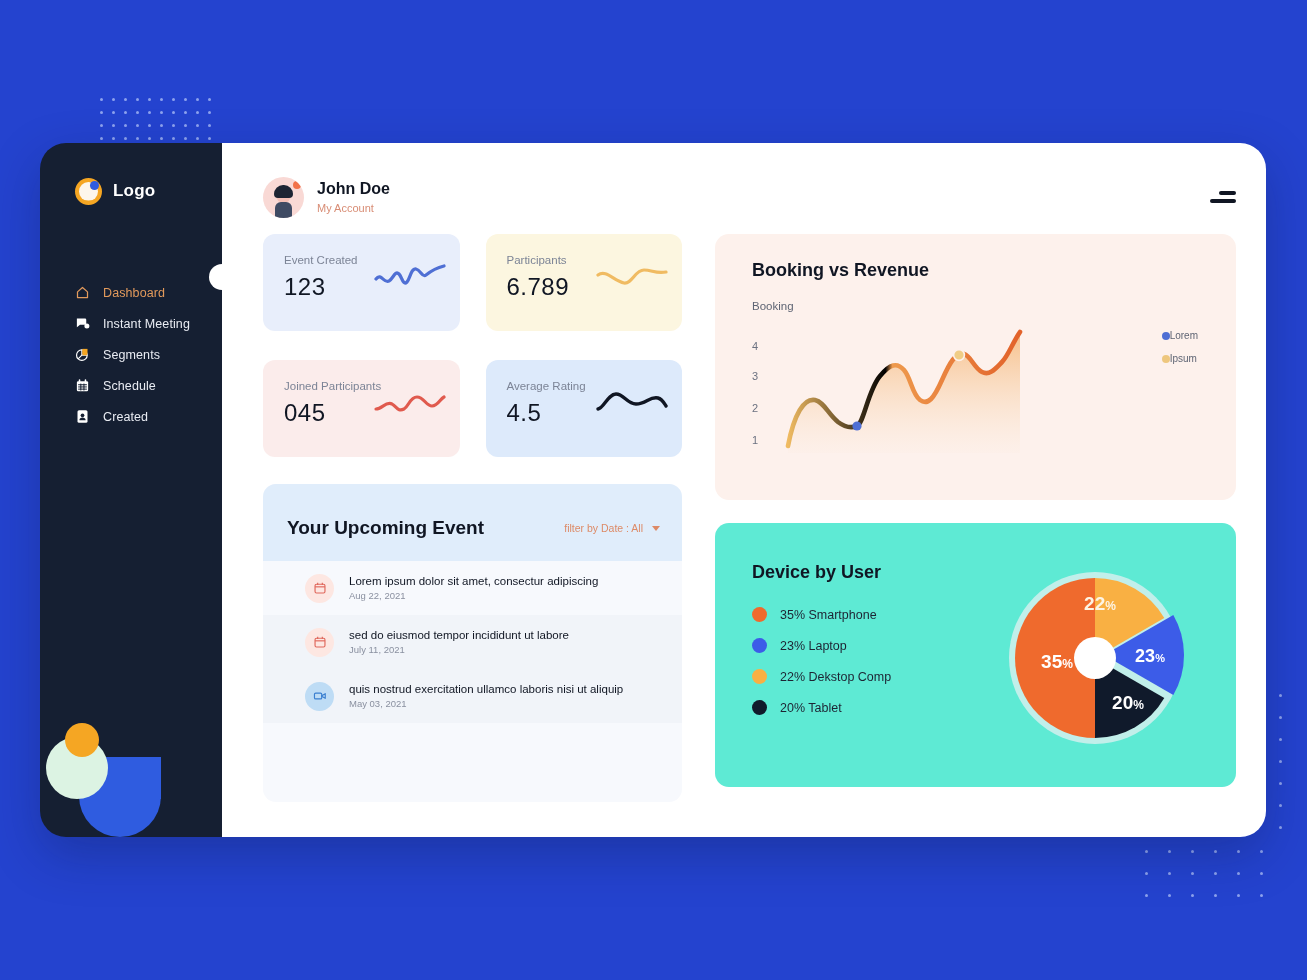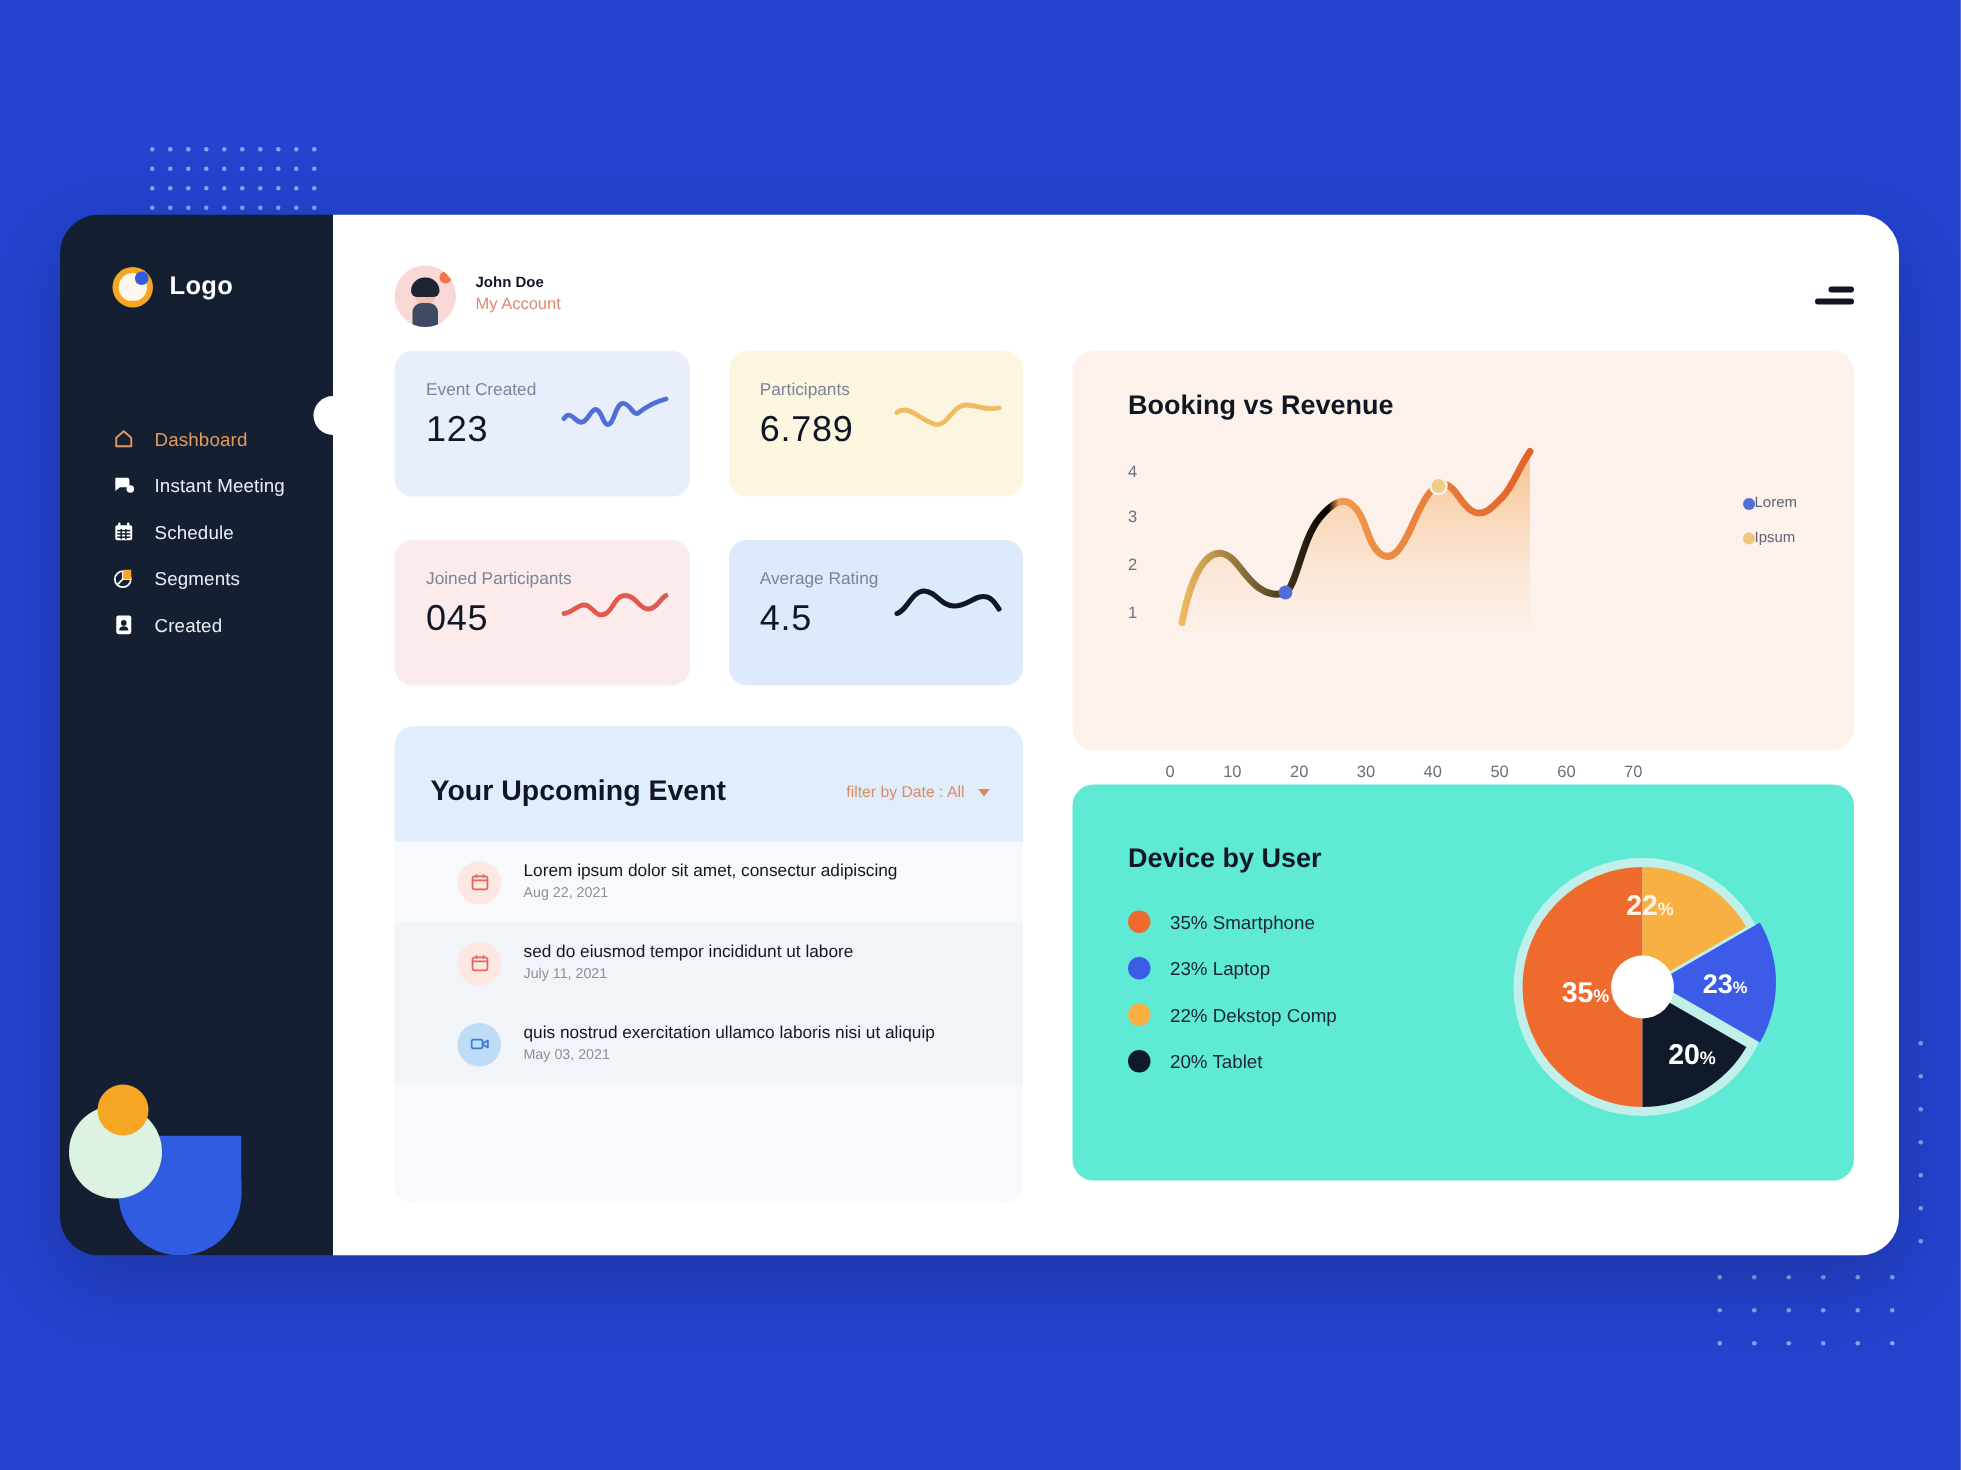--- a/index.html
+++ b/index.html
@@ -83,21 +83,21 @@
   
   .main { flex: 1; background: #ffffff; position: relative; padding: 28px 30px 0 41px; }
 
   .topbar { display: flex; align-items: center; justify-content: space-between; height: 52px; }
   .profile { display: flex; align-items: center; gap: 13px; }
   .avatar { position: relative; width: 41px; height: 41px; border-radius: 50%; background: #f9d9d5; overflow: hidden; flex: none; }
   .avatar .face { position: absolute; left: 13px; top: 11px; width: 15px; height: 15px; border-radius: 50%; background: #f3bfb6; }
   .avatar .hair { position: absolute; left: 11px; top: 8px; width: 19px; height: 13px; border-radius: 9px 9px 4px 4px; background: #1d2433; }
   .avatar .body { position: absolute; left: 12px; top: 25px; width: 17px; height: 18px; border-radius: 6px 6px 0 0; background: #3e4a63; }
   .avatar .badge { position: absolute; right: 3px; top: 4px; width: 8px; height: 8px; border-radius: 50%; background: #f2724a; }
-  .pname { font-size: 10px; font-weight: 700; color: #101623; line-height: 1.45; }
+  .pname { font-size: 16px; font-weight: 700; color: #101623; line-height: 1.45; }
   .pacct { font-size: 11px; color: #d88c74; line-height: 1.45; }
   .hamburger { width: 28px; display: flex; flex-direction: column; align-items: flex-end; gap: 4px; cursor: pointer; }
   .hamburger i { display: block; height: 4px; border-radius: 2px; background: #101623; }
   .hamburger i:nth-child(1) { width: 17px; }
   .hamburger i:nth-child(2) { width: 26px; }
 
   .content { display: flex; gap: 33px; margin-top: 11px; }
   .col-left { width: 419px; flex: none; }
   .col-right { flex: 1; }
 
@@ -253,48 +253,48 @@
             <svg viewBox="0 0 24 24" fill="#ffffff">
               <path d="M3 4h13a2 2 0 0 1 2 2v6a2 2 0 0 1-2 2H8l-5 4z"></path>
               <circle cx="19" cy="16" r="4"></circle>
             </svg>
           </span>
           <span class="nav-label">Instant Meeting</span>
         </div>
 
         <div class="nav-item">
           <span class="ico">
+            <svg viewBox="0 0 24 24">
+              <circle cx="11" cy="13" r="8.5" fill="none" stroke="#ffffff" stroke-width="1.9"></circle>
+              <path d="M11 13 V4.5 M11 13 H19.5 M11 13 L5 19" stroke="#ffffff" stroke-width="1.9"></path>
+              <path d="M13 3 h8 v8 h-8 z" fill="#f5a623" transform="translate(-1,0)"></path>
+              <path d="M12 4.5 A8.5 8.5 0 0 1 19.5 13 H12 Z" fill="#f5a623"></path>
+            </svg>
+          </span>
+          <span class="nav-label">Segments</span>
+        </div>
+
+        <div class="nav-item">
+          <span class="ico">
             <svg viewBox="0 0 24 24" fill="#ffffff">
               <rect x="3" y="5" width="18" height="16" rx="2"></rect>
               <rect x="6" y="2" width="2.5" height="5" rx="1.2"></rect>
               <rect x="15.5" y="2" width="2.5" height="5" rx="1.2"></rect>
               <rect x="5" y="10" width="14" height="1.6" fill="#151f32"></rect>
               <rect x="5" y="13.5" width="14" height="1.6" fill="#151f32"></rect>
               <rect x="5" y="17" width="14" height="1.6" fill="#151f32"></rect>
               <rect x="8.5" y="9" width="1.6" height="11" fill="#151f32"></rect>
               <rect x="13.5" y="9" width="1.6" height="11" fill="#151f32"></rect>
             </svg>
           </span>
           <span class="nav-label">Schedule</span>
         </div>
 
         <div class="nav-item">
           <span class="ico">
-            <svg viewBox="0 0 24 24">
-              <circle cx="11" cy="13" r="8.5" fill="none" stroke="#ffffff" stroke-width="1.9"></circle>
-              <path d="M11 13 V4.5 M11 13 H19.5 M11 13 L5 19" stroke="#ffffff" stroke-width="1.9"></path>
-              <path d="M13 3 h8 v8 h-8 z" fill="#f5a623" transform="translate(-1,0)"></path>
-              <path d="M12 4.5 A8.5 8.5 0 0 1 19.5 13 H12 Z" fill="#f5a623"></path>
-            </svg>
-          </span>
-          <span class="nav-label">Segments</span>
-        </div>
-
-        <div class="nav-item">
-          <span class="ico">
             <svg viewBox="0 0 24 24" fill="#ffffff">
               <rect x="4" y="2" width="16" height="20" rx="2.5"></rect>
               <circle cx="12" cy="10" r="3" fill="#151f32"></circle>
               <path d="M7 18c0-3 2.4-4.5 5-4.5s5 1.5 5 4.5z" fill="#151f32"></path>
             </svg>
           </span>
           <span class="nav-label">Created</span>
         </div>
 
       </nav>
@@ -430,20 +430,21 @@
                 <div class="ev-date">May 03, 2021</div>
               </span>
             </div>
           </section>
         </div>
 
         <div class="col-right">
 
           <section class="card-chart">
             <div class="card-title">Booking vs Revenue</div>
+            <div class="chart-sub">Booking</div>
 
             <div class="plot-wrap">
               <span class="ylab" style="top:22px">4</span>
               <span class="ylab" style="top:52px">3</span>
               <span class="ylab" style="top:84px">2</span>
               <span class="ylab" style="top:116px">1</span>
 
               <svg width="346" height="150" viewBox="0 0 346 150" style="position:absolute;left:0;top:0">
                 <defs>
                   <linearGradient id="lineGrad" x1="0" y1="0" x2="1" y2="0">

